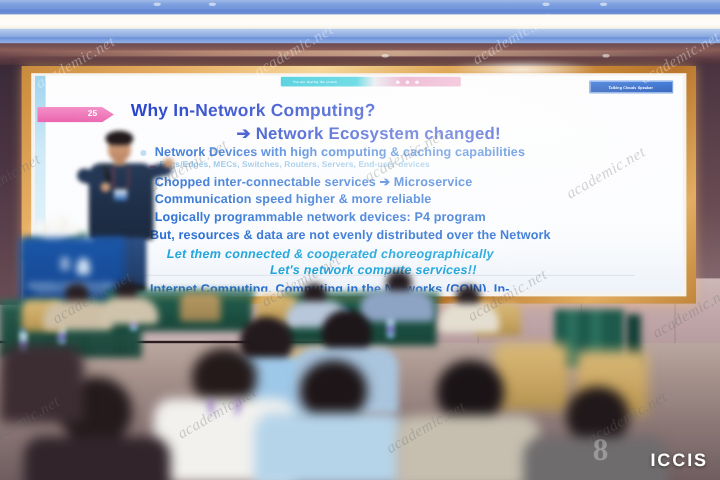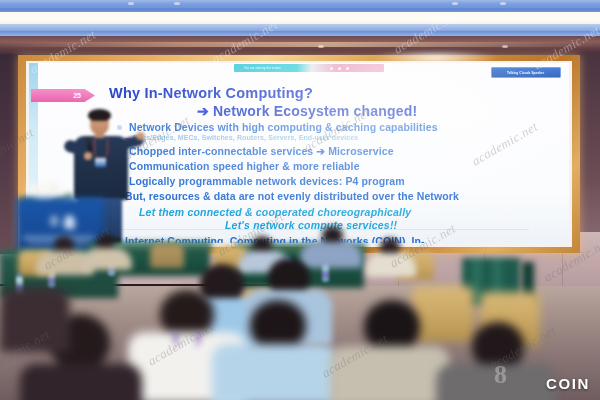--- a/index.html
+++ b/index.html
@@ -453,15 +453,15 @@
     <div class="wm" style="left:540px;top:252px">academic.net</div>
     <div class="wm" style="left:-20px;top:344px">academic.net</div>
     <div class="wm" style="left:144px;top:336px">academic.net</div>
     <div class="wm" style="left:318px;top:348px">academic.net</div>
     <div class="wm" style="left:486px;top:340px">academic.net</div>
   </div>
 
   <div class="iccis-mark">
     <span style="left:0;top:0">8</span>
   </div>
-  <div class="iccis">COIN</div>
+  <div class="iccis">ICCIS</div>
 
 </div>
 
 </body></html>

